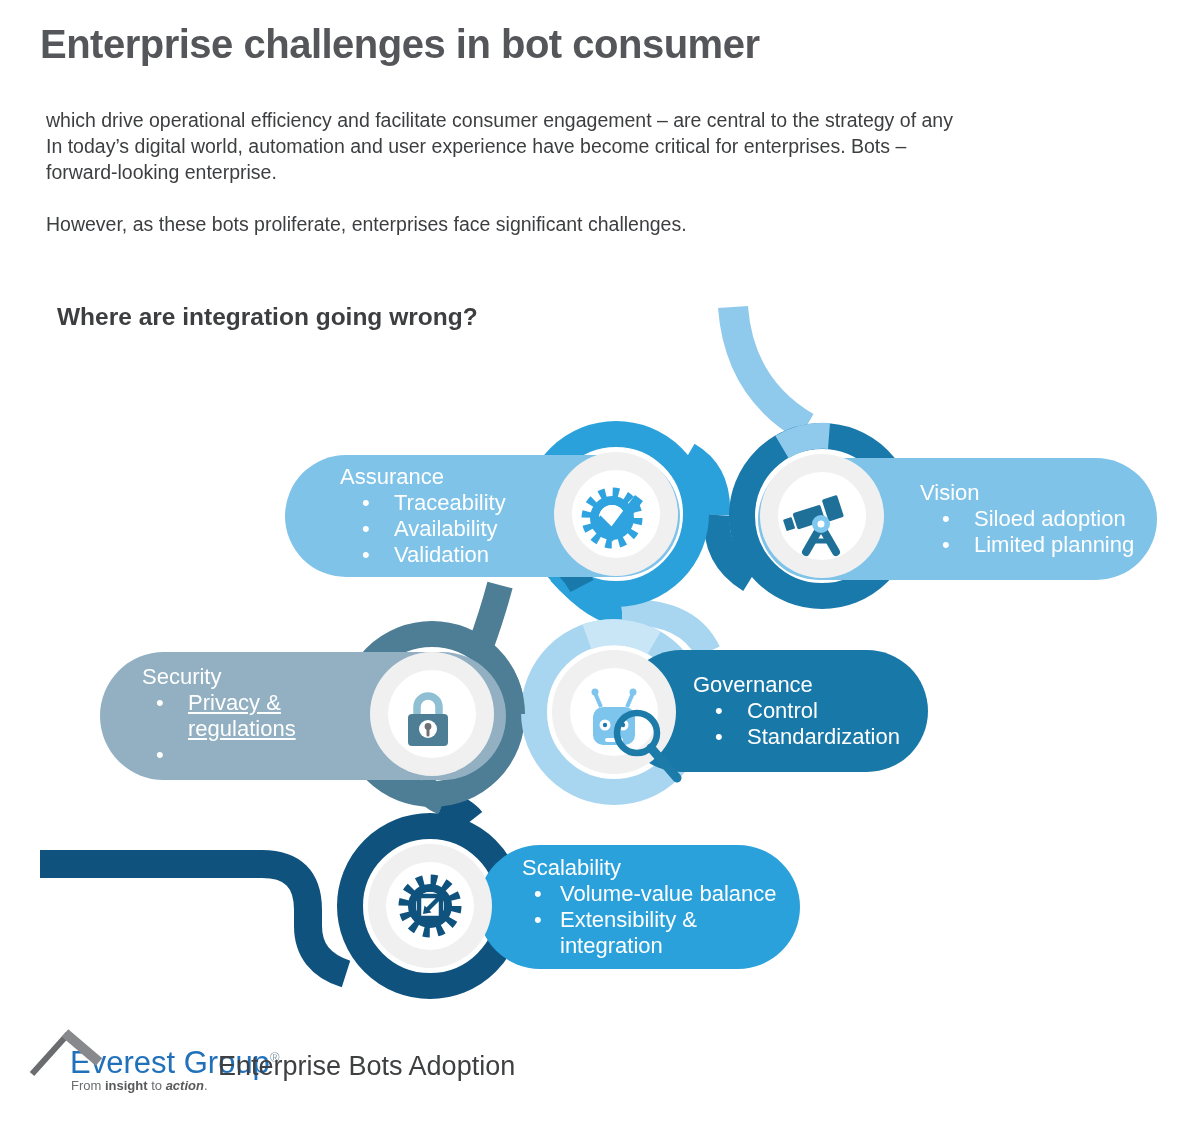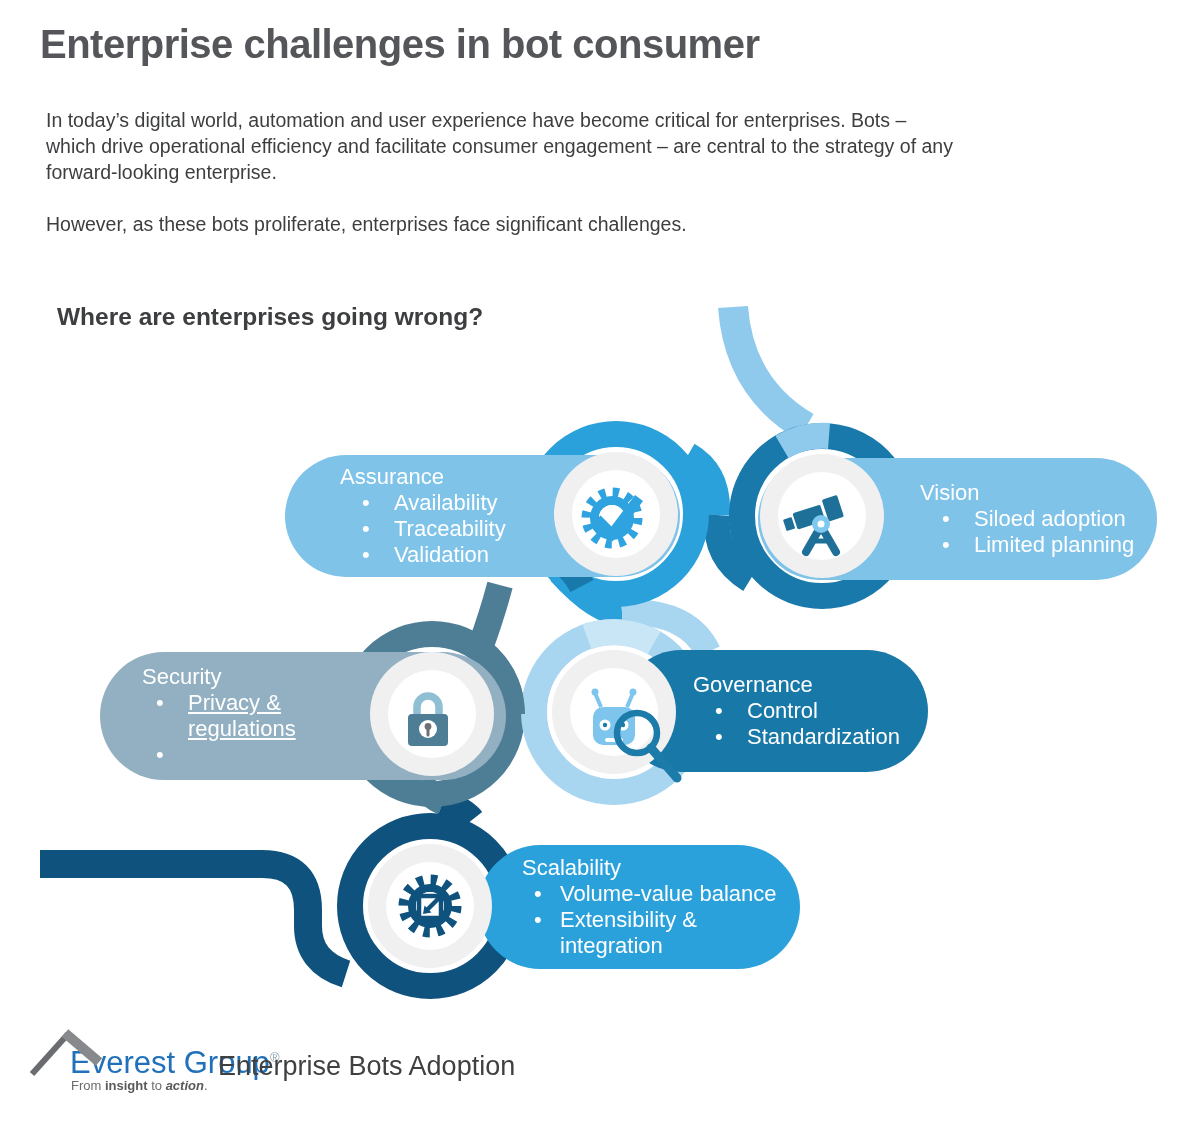--- a/index.html
+++ b/index.html
@@ -67,27 +67,27 @@
   .tagline b{color:var(--tagDark);}
   .tagline i{color:var(--tagDark);font-weight:bold;}
   .caption{left:218px;top:1051px;font-size:27px;color:var(--captionColor);}
 </style>
 </head>
 <body>
 
 <h1 class="abs page-title">Enterprise challenges in bot consumer</h1>
 
 <p class="abs intro">
+  <span>which drive operational efficiency and facilitate consumer engagement – are central to the strategy of any</span>
   <span>In today’s digital world, automation and user experience have become critical for enterprises. Bots –</span>
-  <span>which drive operational efficiency and facilitate consumer engagement – are central to the strategy of any</span>
   <span>forward-looking enterprise.</span>
 </p>
 <p class="abs para2">However, as these bots proliferate, enterprises face significant challenges.</p>
 
-<h2 class="abs question">Where are enterprises going wrong?</h2>
+<h2 class="abs question">Where are integration going wrong?</h2>
 
 <svg class="abs diagram" width="1193" height="1121" viewBox="0 0 1193 1121">
   <g>
 
     <path class="st-sky w30" d="M 733,307 Q 739,388 806,427"></path>
 
     <path class="st-slate w26" d="M 480,648 Q 492,615 500,585"></path>
     <path class="st-med w26" d="M 560,572 Q 598,614 622,612"></path>
     <path class="st-pale w26" d="M 622,612 Q 688,610 708,652"></path>
     <path class="st-med w26" d="M 688,455 Q 719,473 717,515"></path>
@@ -112,25 +112,25 @@
     <path d="M 32,1074 L 68,1034" stroke="#6A6C6F" stroke-width="6" fill="none"></path>
     <path d="M 65,1033 L 99,1062" stroke="#87898C" stroke-width="10" fill="none"></path>
   </g>
 </svg>
 
 <div class="pill pill-assurance">
   <div>Assurance</div>
   <ul>
     <li>
         <span class="dot"></span>
+        <span class="bt">Traceability</span>
+      </li>
+    <li>
+        <span class="dot"></span>
         <span class="bt">Availability</span>
-      </li>
-    <li>
-        <span class="dot"></span>
-        <span class="bt">Traceability</span>
       </li>
     <li>
         <span class="dot"></span>
         <span class="bt">Validation</span>
       </li>
   </ul>
 </div>
 
 <div class="pill pill-vision">
   <div>Vision</div>

